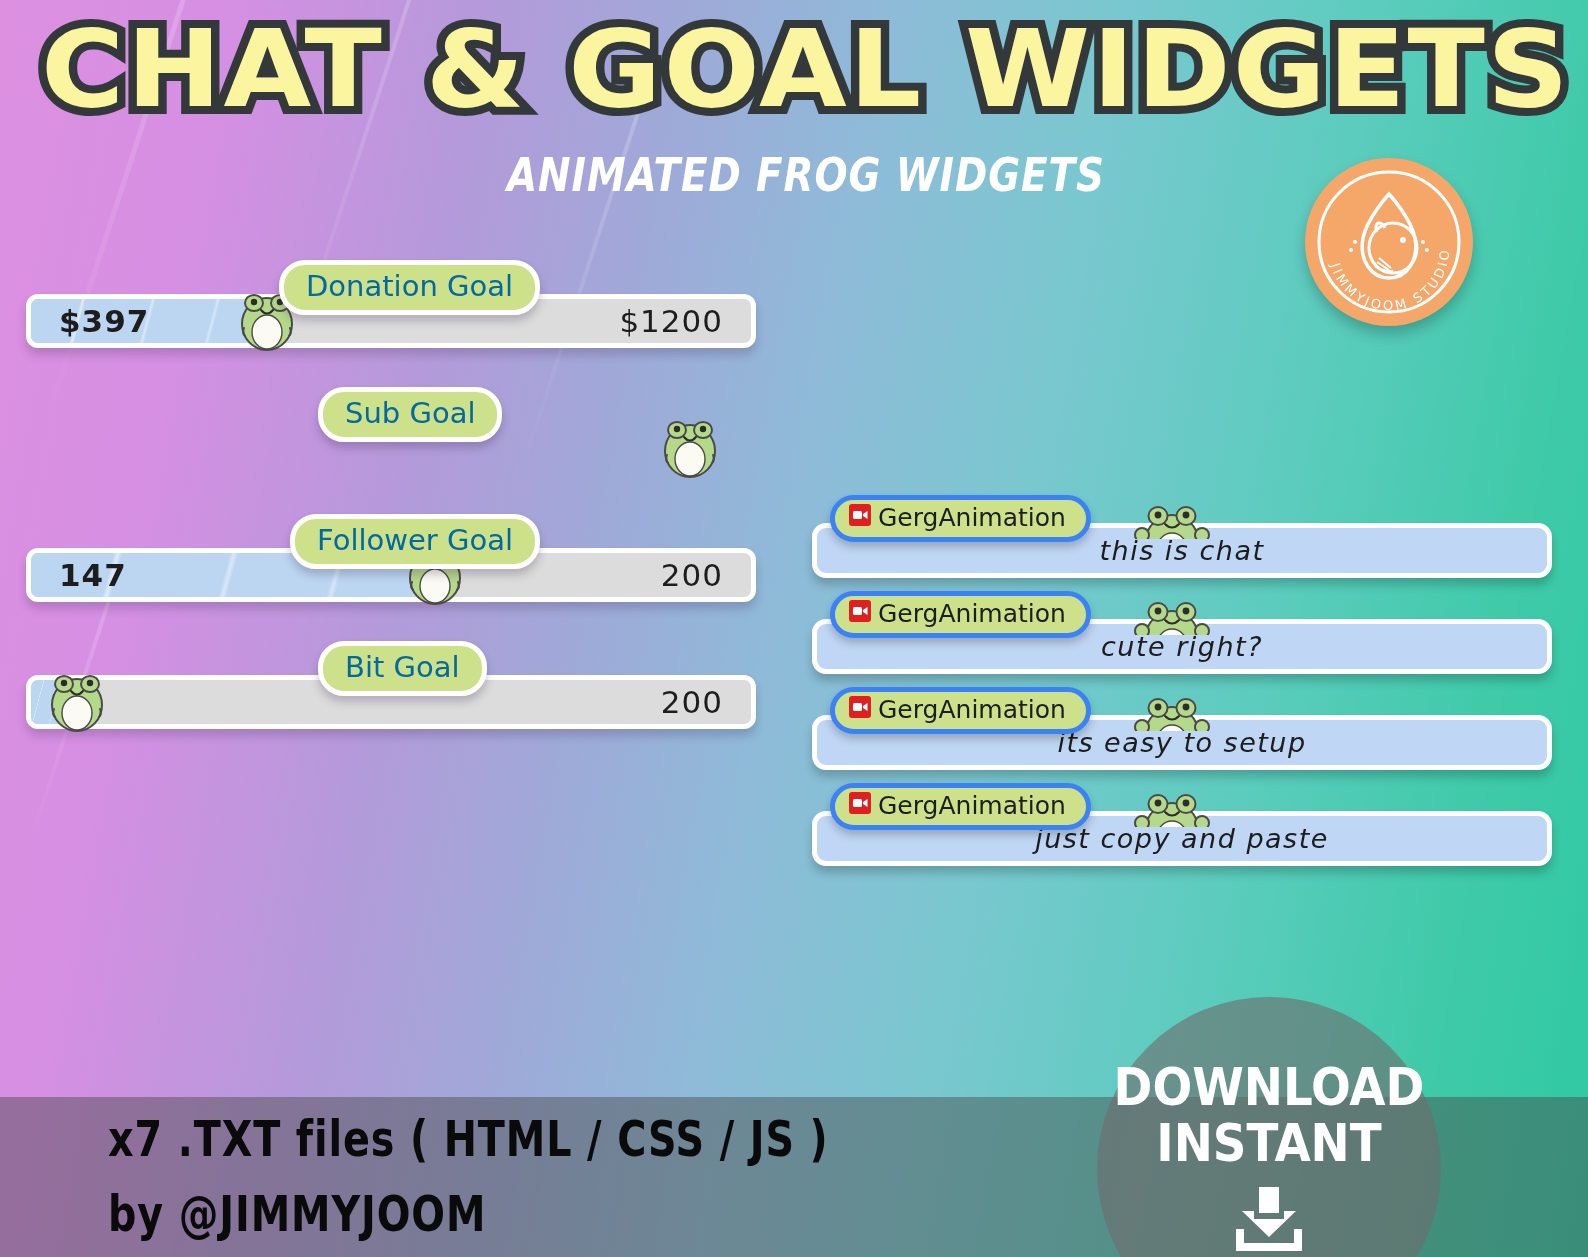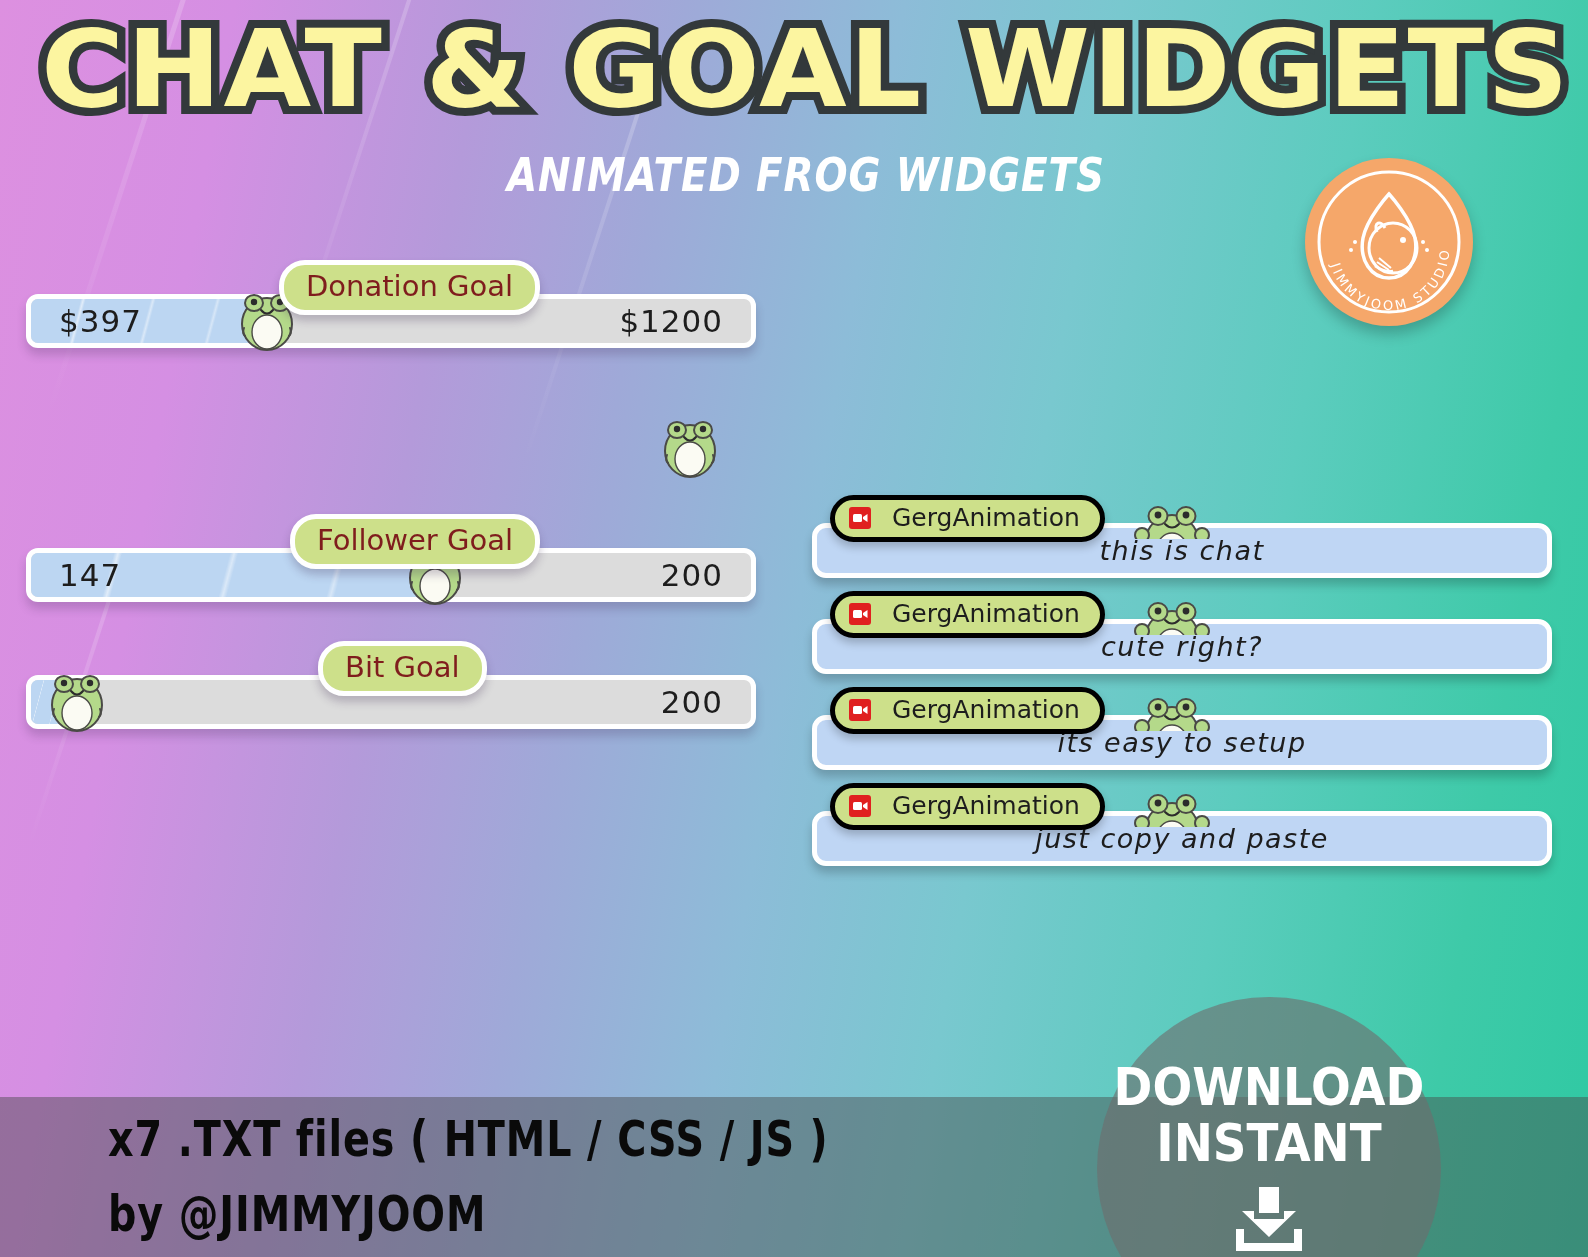--- a/index.html
+++ b/index.html
@@ -87,32 +87,32 @@
     background:
       linear-gradient(105deg, transparent 20%, rgba(255,255,255,.55) 21%, transparent 22%),
       linear-gradient(105deg, transparent 48%, rgba(255,255,255,.45) 49%, transparent 50%),
       linear-gradient(105deg, transparent 74%, rgba(255,255,255,.4) 75%, transparent 76%);
   }
   .bar-val, .bar-max {
     position:relative; z-index:2;
     font-family:"DejaVu Sans", sans-serif;
     font-size:31px; color:#1d1d1d; letter-spacing:1px;
   }
-  .bar-val { margin-left:28px; }
+  .bar-val { margin-left:28px;font-weight:bold; }
   .bar-max { margin-left:auto; margin-right:28px; }
 
   .goal-label {
     position:absolute; top:-34px;
     background:#cde08a;
     border:5px solid #ffffff;
     border-radius:26px;
     padding:4px 22px 7px;
     font-family:"DejaVu Sans", sans-serif;
     font-size:29px;
-    color:#7f1d1d;
+    color:#0369a1;
     white-space:nowrap;
     box-shadow:0 6px 9px rgba(60,40,80,.25);
     z-index:6;
   }
 
   
   .frog {
     position:absolute; z-index:5;
     width:64px; height:66px;
     top:-6px;
@@ -134,24 +134,24 @@
     box-shadow:0 7px 10px rgba(0,0,0,.20);
     display:flex; align-items:center; justify-content:center;
   }
   .chat-msg {
     font-family:"DejaVu Sans", sans-serif;
     font-size:27px; color:#1d1d1d; letter-spacing:1.5px;font-style:italic;
   }
   .chat-name-pill {
     position:absolute; left:18px; top:0;
     background:#cde08a;
-    border:5px solid #000000;
+    border:5px solid #3b82f6;
     border-radius:24px;
     padding:3px 20px 5px 13px;
-    display:flex; align-items:center; gap:20px;
+    display:flex; gap:6px;
     box-shadow:0 5px 8px rgba(0,0,0,.22);
     z-index:4;
   }
   .badge-icon { width:24px; height:24px; flex:0 0 auto; }
   .badge-icon svg { display:block; width:100%; height:100%; }
   .chat-user {
     font-family:"DejaVu Sans", sans-serif;
     font-size:25px; color:#1d1d1d;
   }
   .chat-frog {
@@ -261,20 +261,21 @@
         <ellipse cx="32" cy="44" rx="15" ry="17" fill="#fbfbf3" stroke="#4a4a46" stroke-width="1.4"></ellipse>
         <ellipse cx="19" cy="15" rx="9" ry="8" fill="#b4d98a" stroke="#4a4a46" stroke-width="2"></ellipse>
         <ellipse cx="45" cy="15" rx="9" ry="8" fill="#b4d98a" stroke="#4a4a46" stroke-width="2"></ellipse>
         <circle cx="19" cy="14" r="3.2" fill="#2c2c2c"></circle>
         <circle cx="45" cy="14" r="3.2" fill="#2c2c2c"></circle>
         <path d="M26 22 q6 7 12 0" fill="none" stroke="#2c2c2c" stroke-width="2" stroke-linecap="round"></path>
         <path d="M9 40 q-2 5 1 8" fill="none" stroke="#4a4a46" stroke-width="2" stroke-linecap="round"></path>
         <path d="M55 40 q2 5 -1 8" fill="none" stroke="#4a4a46" stroke-width="2" stroke-linecap="round"></path>
       </svg>
     </div>
+    <div class="goal-label" style="left:292px">Sub Goal</div>
   </div>
 
   <div class="goal">
     <div class="bar">
       <div class="fill" style="width:56%"></div>
       <span class="bar-val">147</span>
       <span class="bar-max">200</span>
     </div>
     <div class="frog" style="left:56%">
       <svg viewBox="0 0 64 66">

